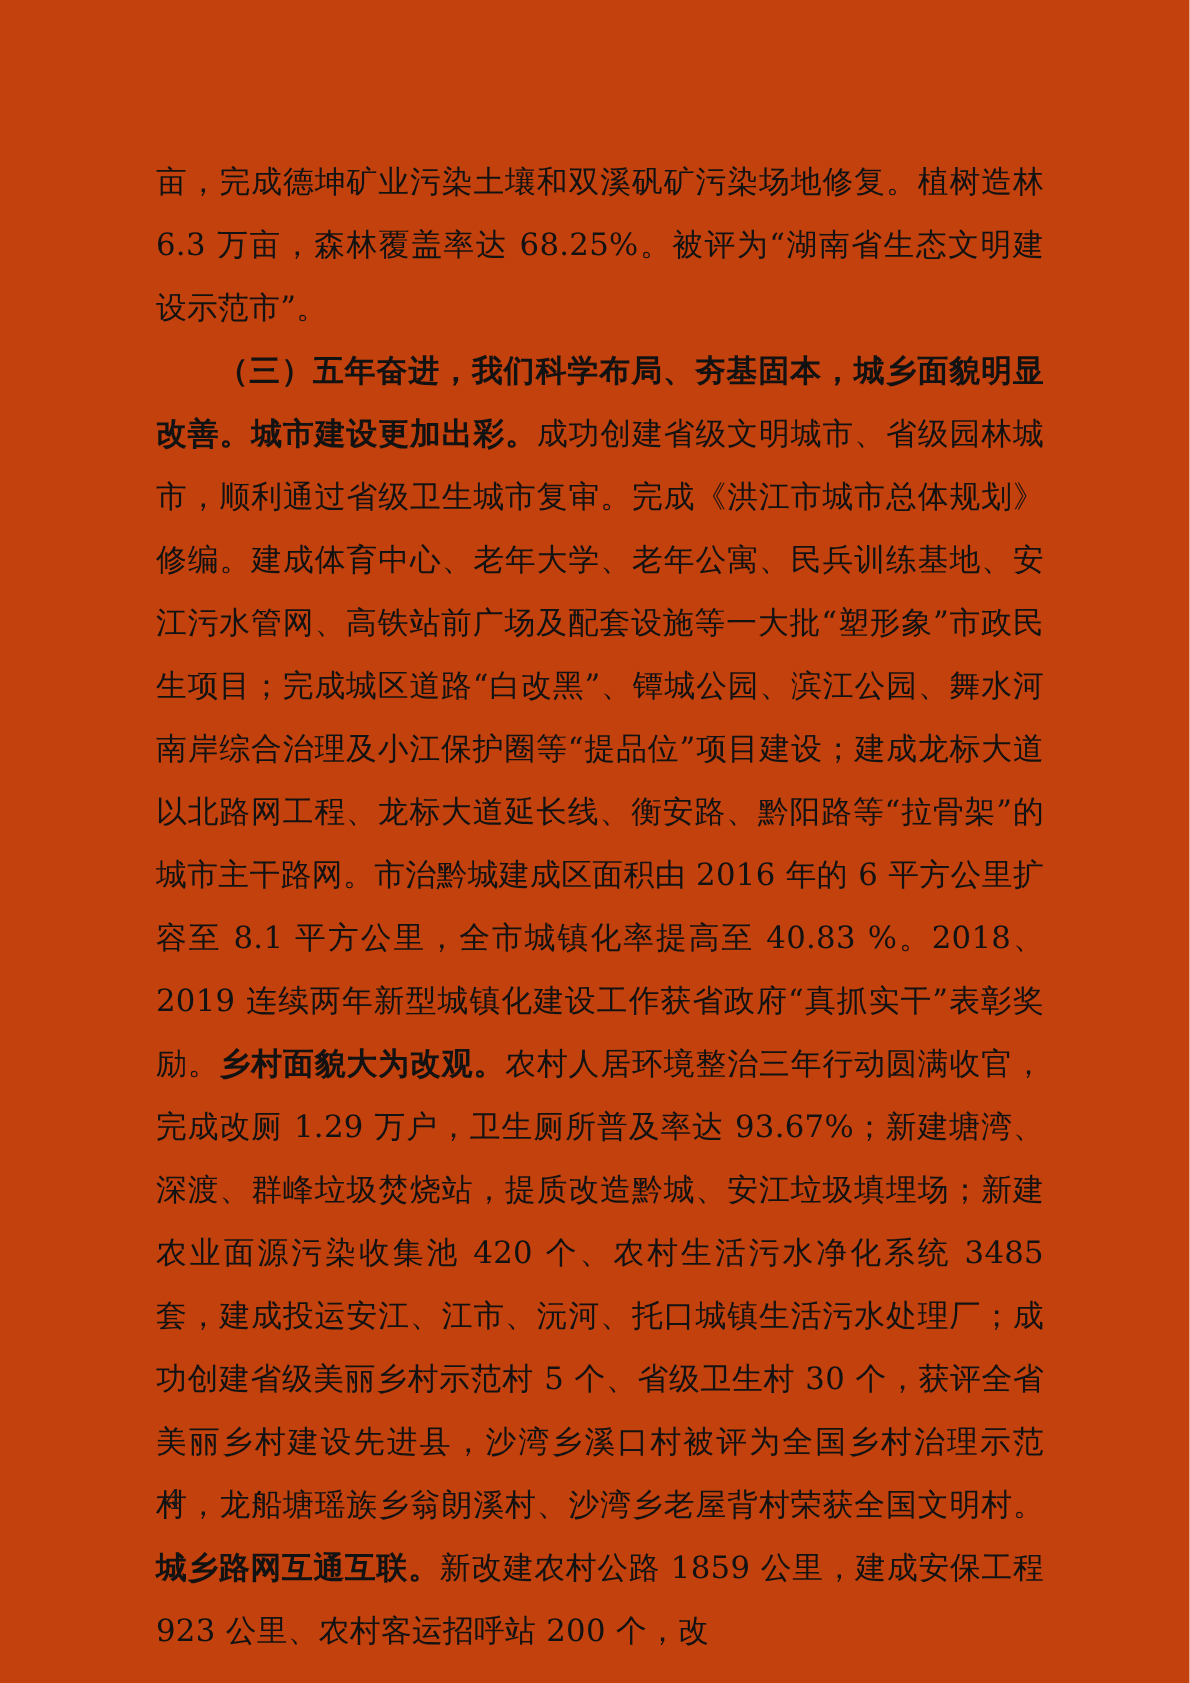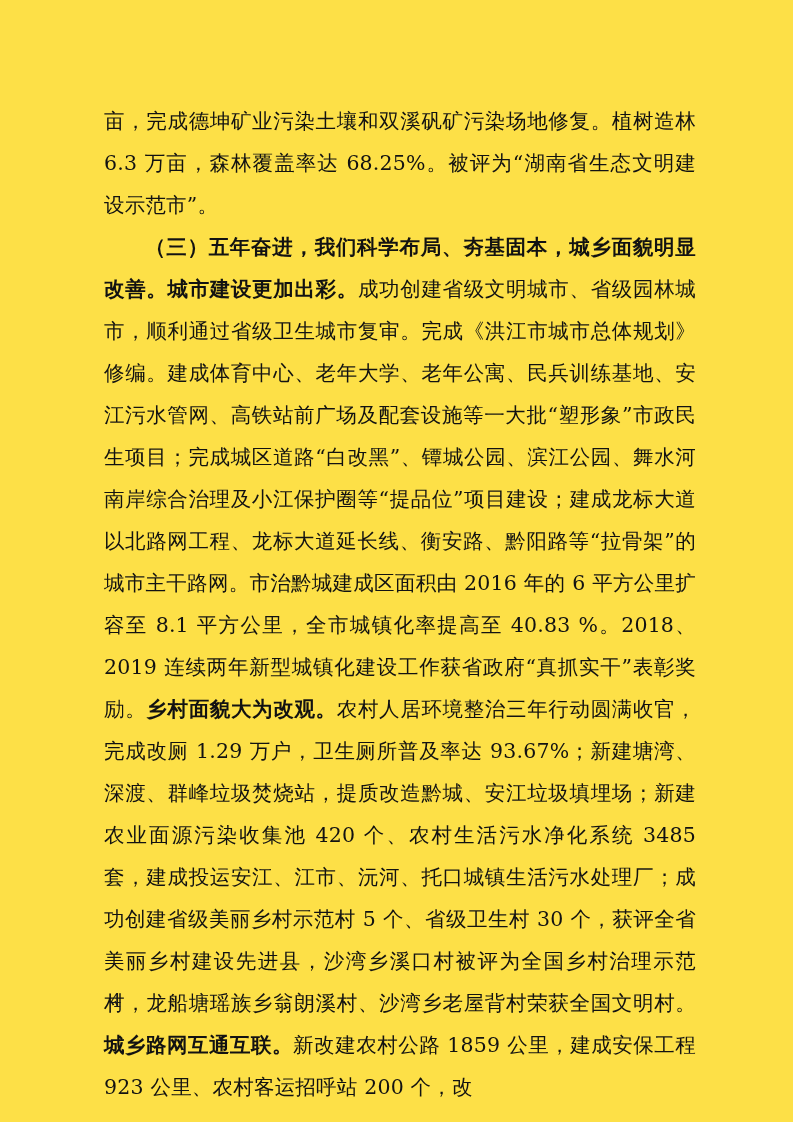--- a/index.html
+++ b/index.html
@@ -4,21 +4,21 @@
 <style>
   html, body {
     margin: 0;
     padding: 0;
     background: #ffffff;
   }
   .page {
     position: relative;
     width: 793px;
     height: 1122px;
-    background: #fde047;
+    background: #c2410c;
     box-sizing: border-box;
     overflow: hidden;
     font-family: "DejaVu Serif", "Liberation Serif", serif;
   }
   .body-area {
     position: absolute;
     left: 104px;
     top: 100px;
     width: 592px;
   }

